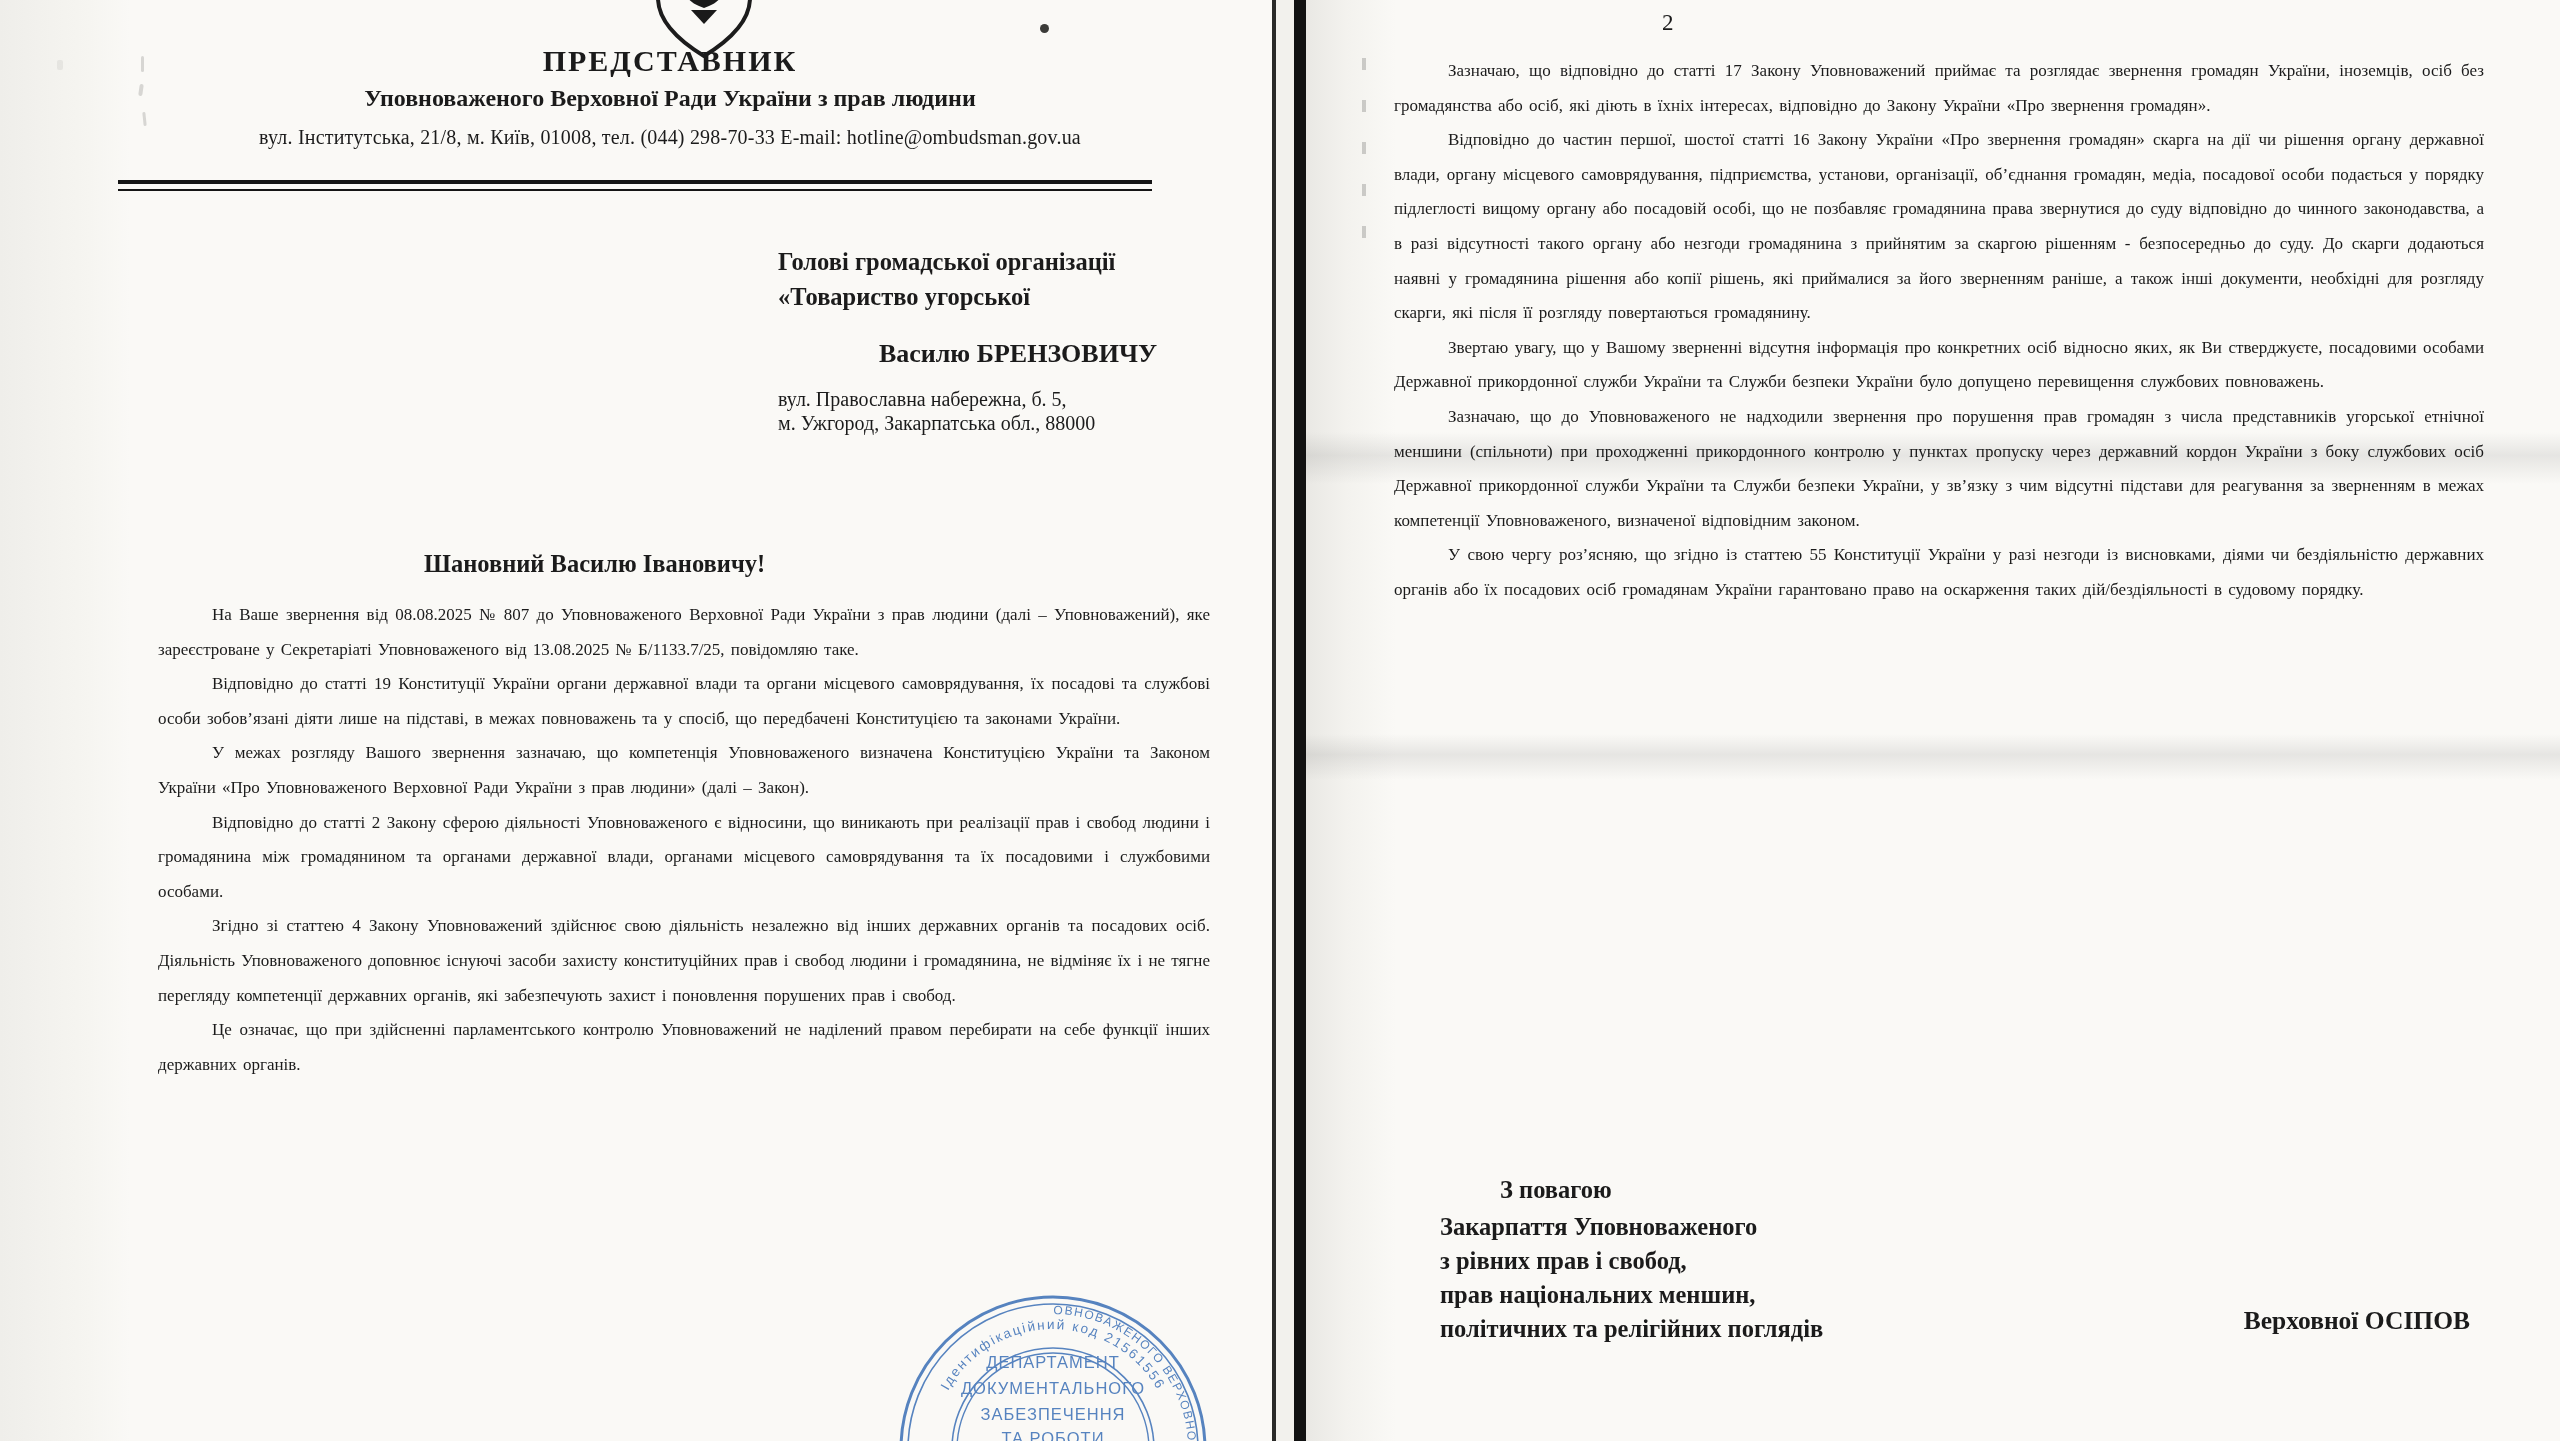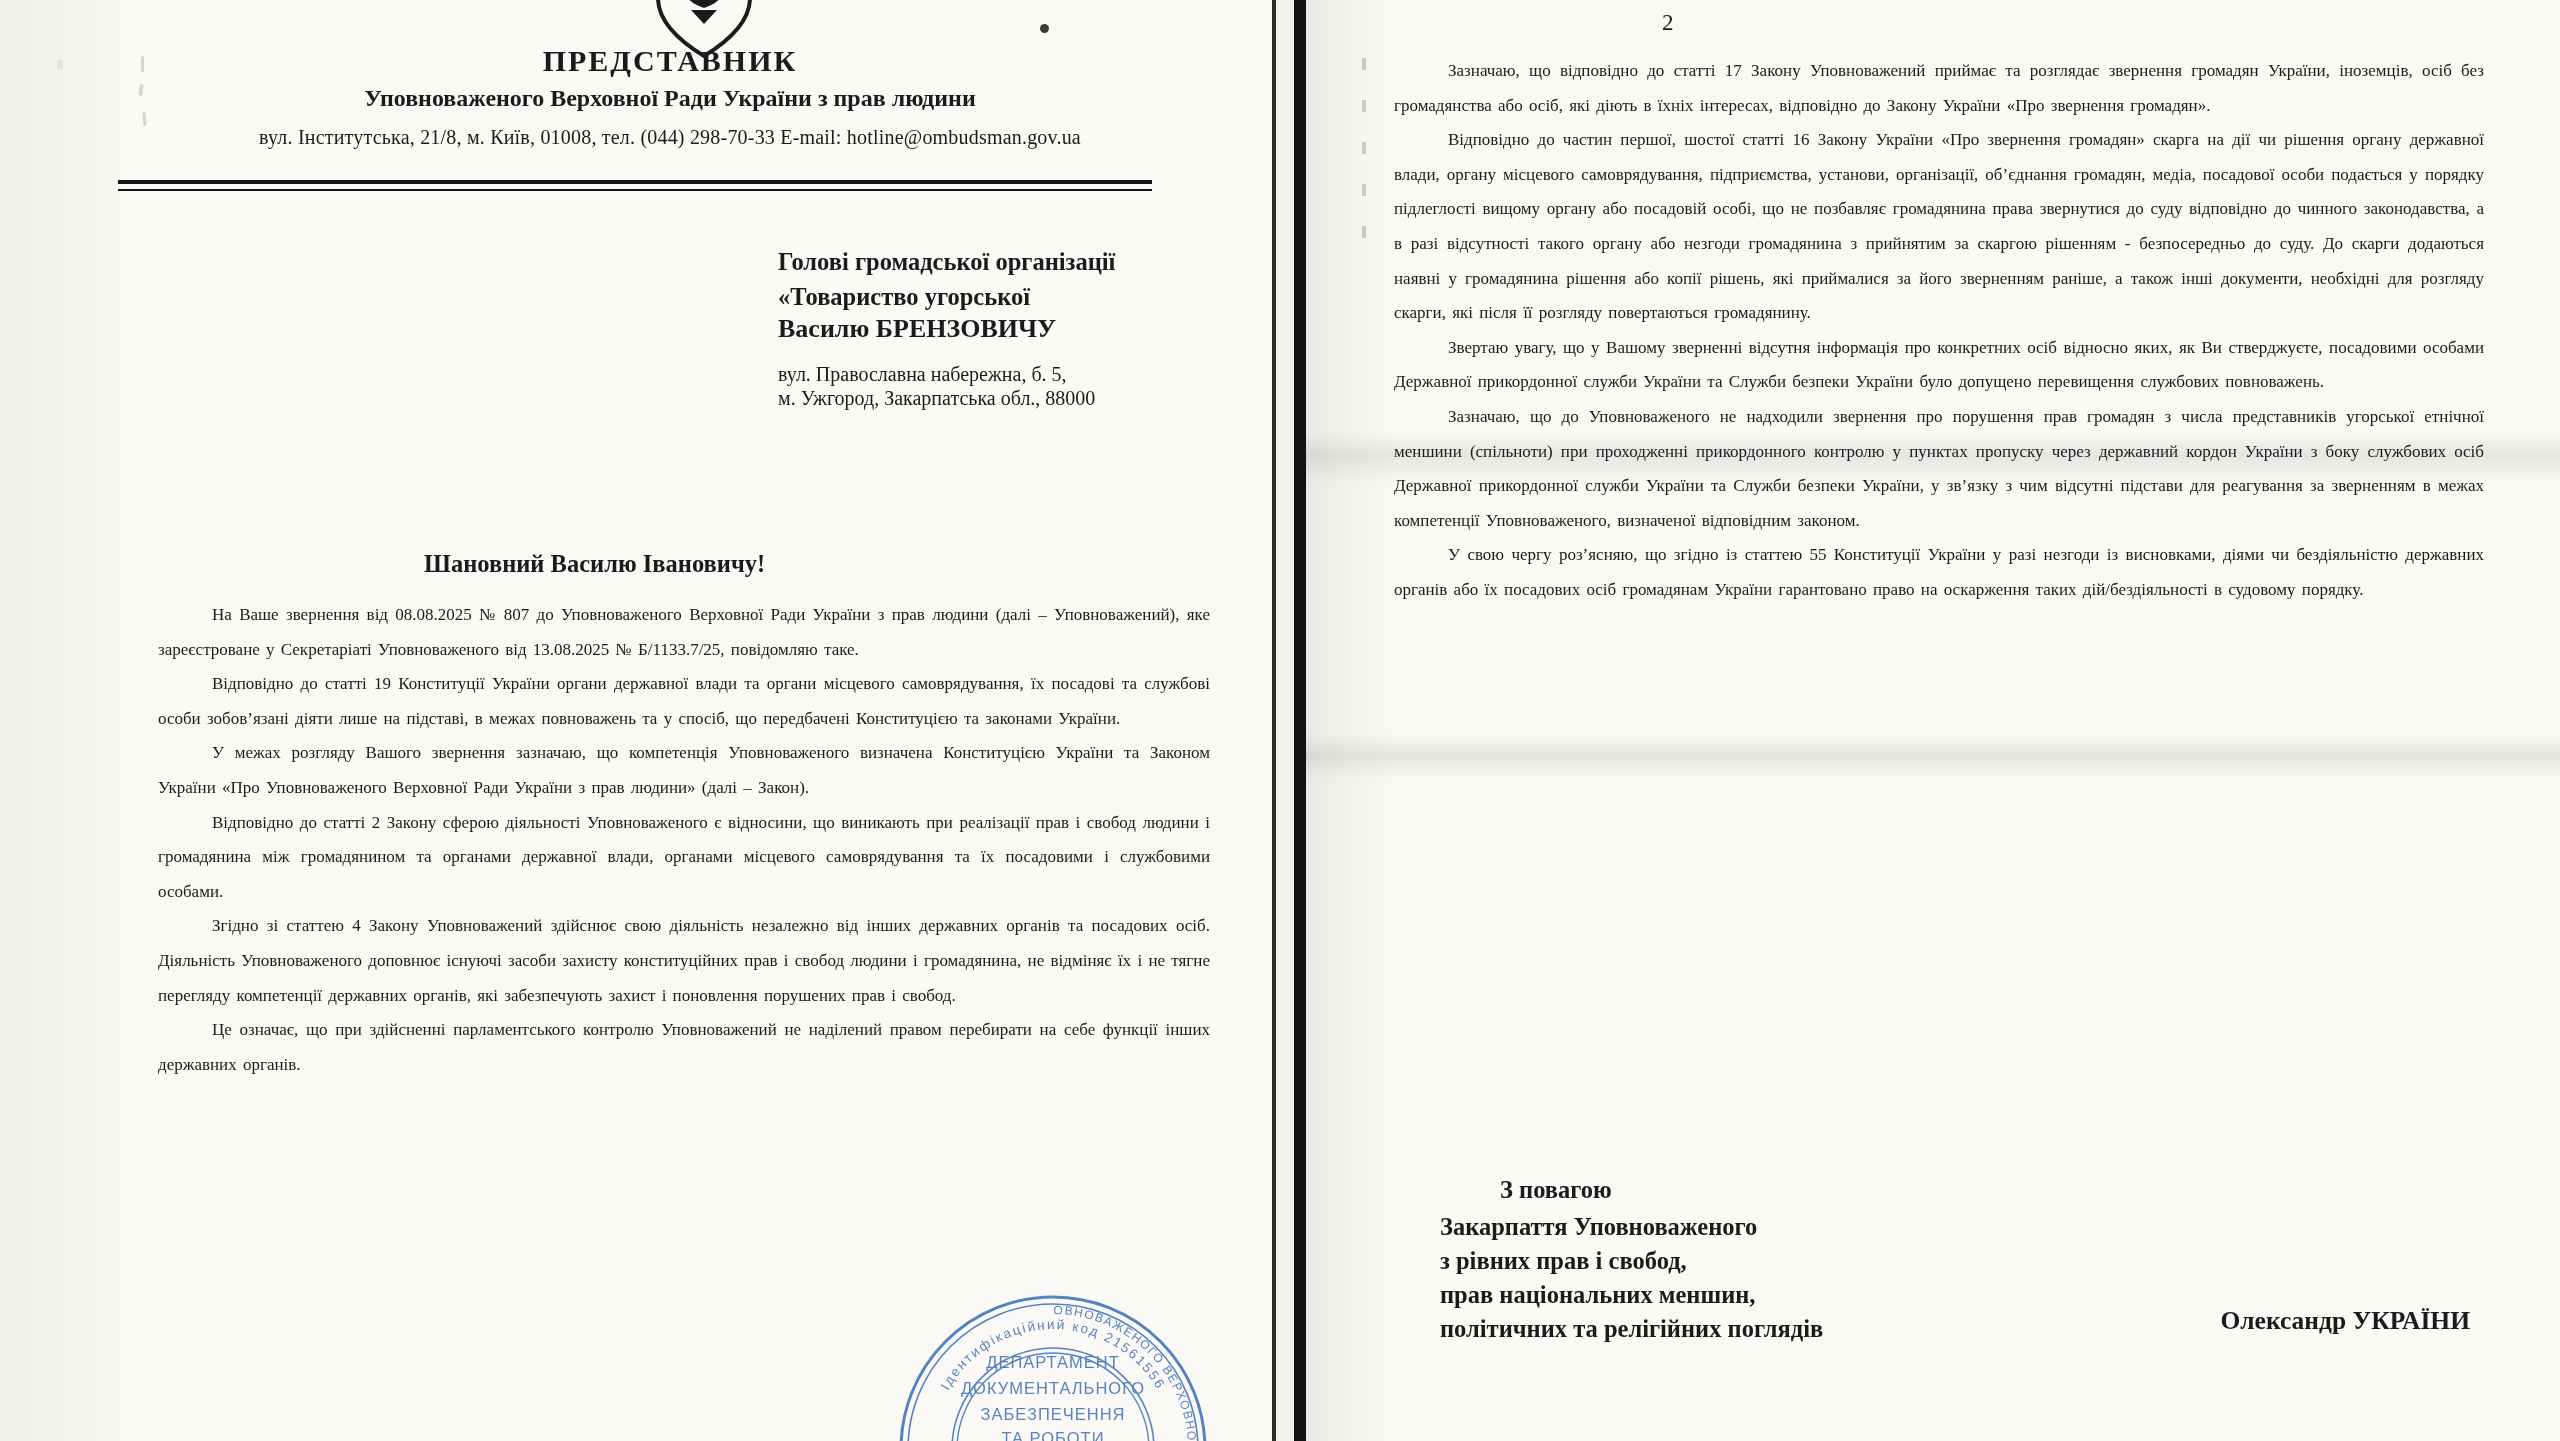--- a/index.html
+++ b/index.html
@@ -26,21 +26,21 @@
   .letterhead{position:absolute;left:140px;top:44px;width:1060px;text-align:center;}
   .lh-title{font-size:30px;font-weight:bold;letter-spacing:2px;}
   .lh-sub{font-size:24px;font-weight:bold;margin-top:7px;}
   .lh-addr{font-size:20px;margin-top:14px;letter-spacing:.2px;}
   .rule{position:absolute;left:118px;top:180px;width:1034px;height:5px;
     border-top:4px solid #151515;border-bottom:2px solid #151515;}
 
   
   .recipient{position:absolute;left:778px;top:244px;width:480px;}
   .rec-org{font-size:24.5px;font-weight:bold;line-height:35px;}
-  .rec-name{font-size:26px;font-weight:bold;}
+  .rec-name{font-size:26px;font-weight:bold;margin-top:25px;text-align:center;}
   .rec-addr{font-size:20px;line-height:24px;}
   .rec-addr.first{margin-top:18px;}
 
   
   .salutation{position:absolute;left:424px;top:550px;font-size:24.5px;font-weight:bold;}
   .body-col{font-size:17px;line-height:34.6px;text-align:justify;word-spacing:2px;}
   .body-col p{margin:0;text-indent:54px;text-align:justify;-moz-text-align-last:left;text-align-last:left;}
   .body-1{position:absolute;left:158px;top:598px;width:1052px;}
   .body-2{position:absolute;left:88px;top:54px;width:1090px;}
 
@@ -167,16 +167,16 @@
       <p>У свою чергу роз’ясняю, що згідно із статтею 55 Конституції України у разі незгоди із висновками, діями чи бездіяльністю державних органів або їх посадових осіб громадянам України гарантовано право на оскарження таких дій/бездіяльності в судовому порядку.</p>
     </div>
 
     <div class="sig">
       <div class="sig-closing">З повагою</div>
       <div class="sig-line">Закарпаття Уповноваженого</div>
       <div class="sig-line">з рівних прав і свобод,</div>
       <div class="sig-line">прав національних меншин,</div>
       <div class="sig-line">політичних та релігійних поглядів</div>
     </div>
-    <div class="sig-name">Олександр УКРАЇНИ</div>
+    <div class="sig-name">Верховної ОСІПОВ</div>
   </section>
 
 </div>
 
 </body></html>

